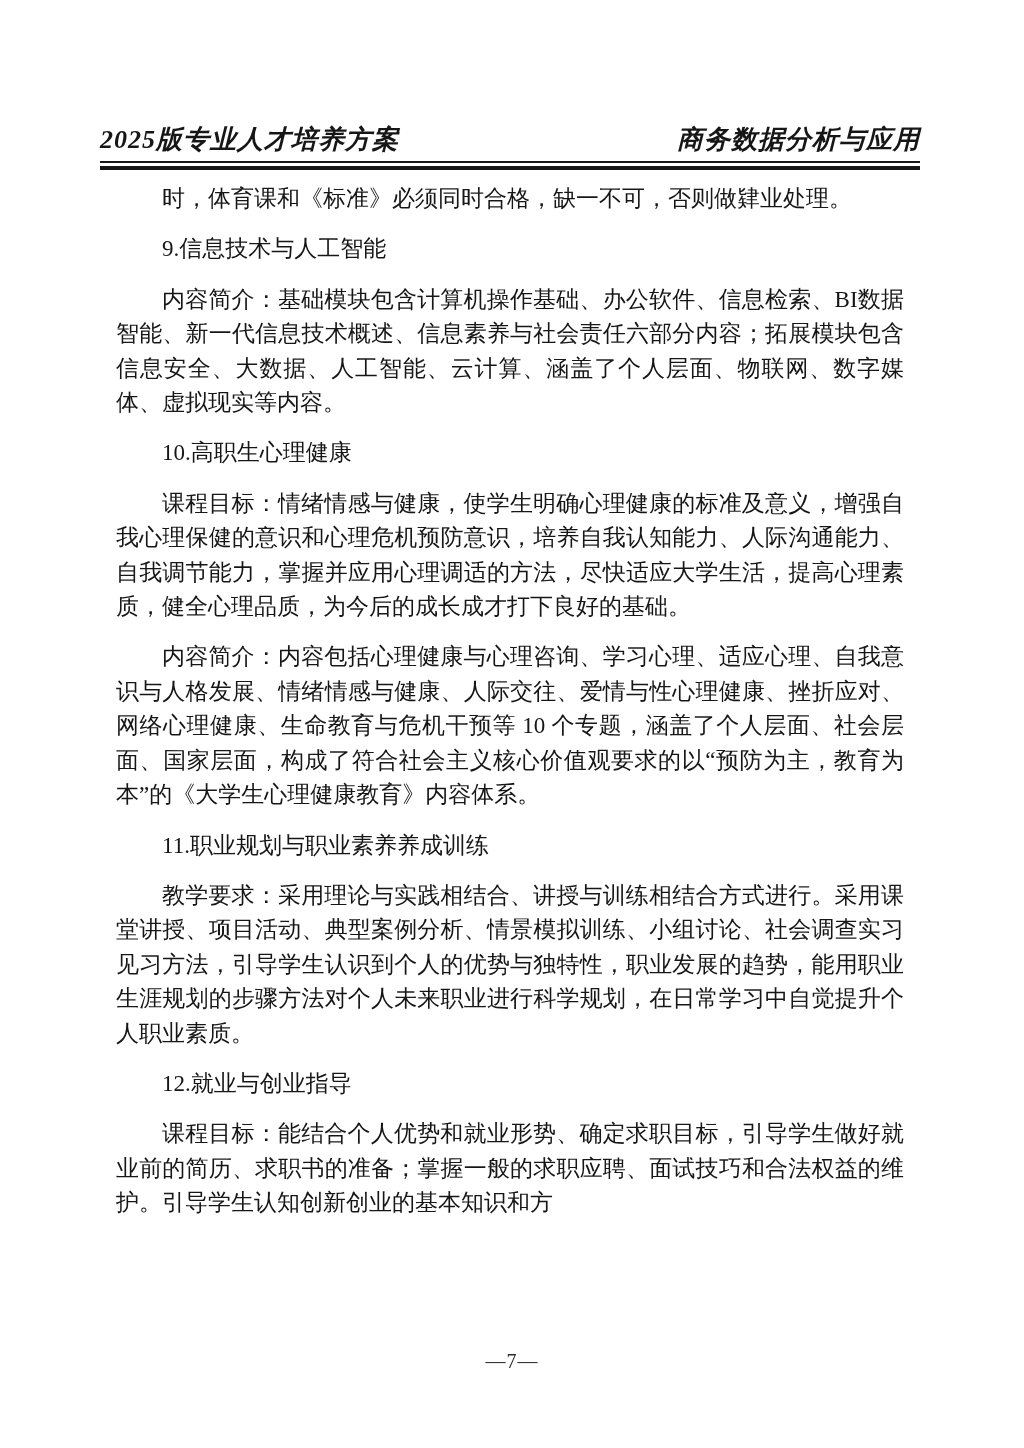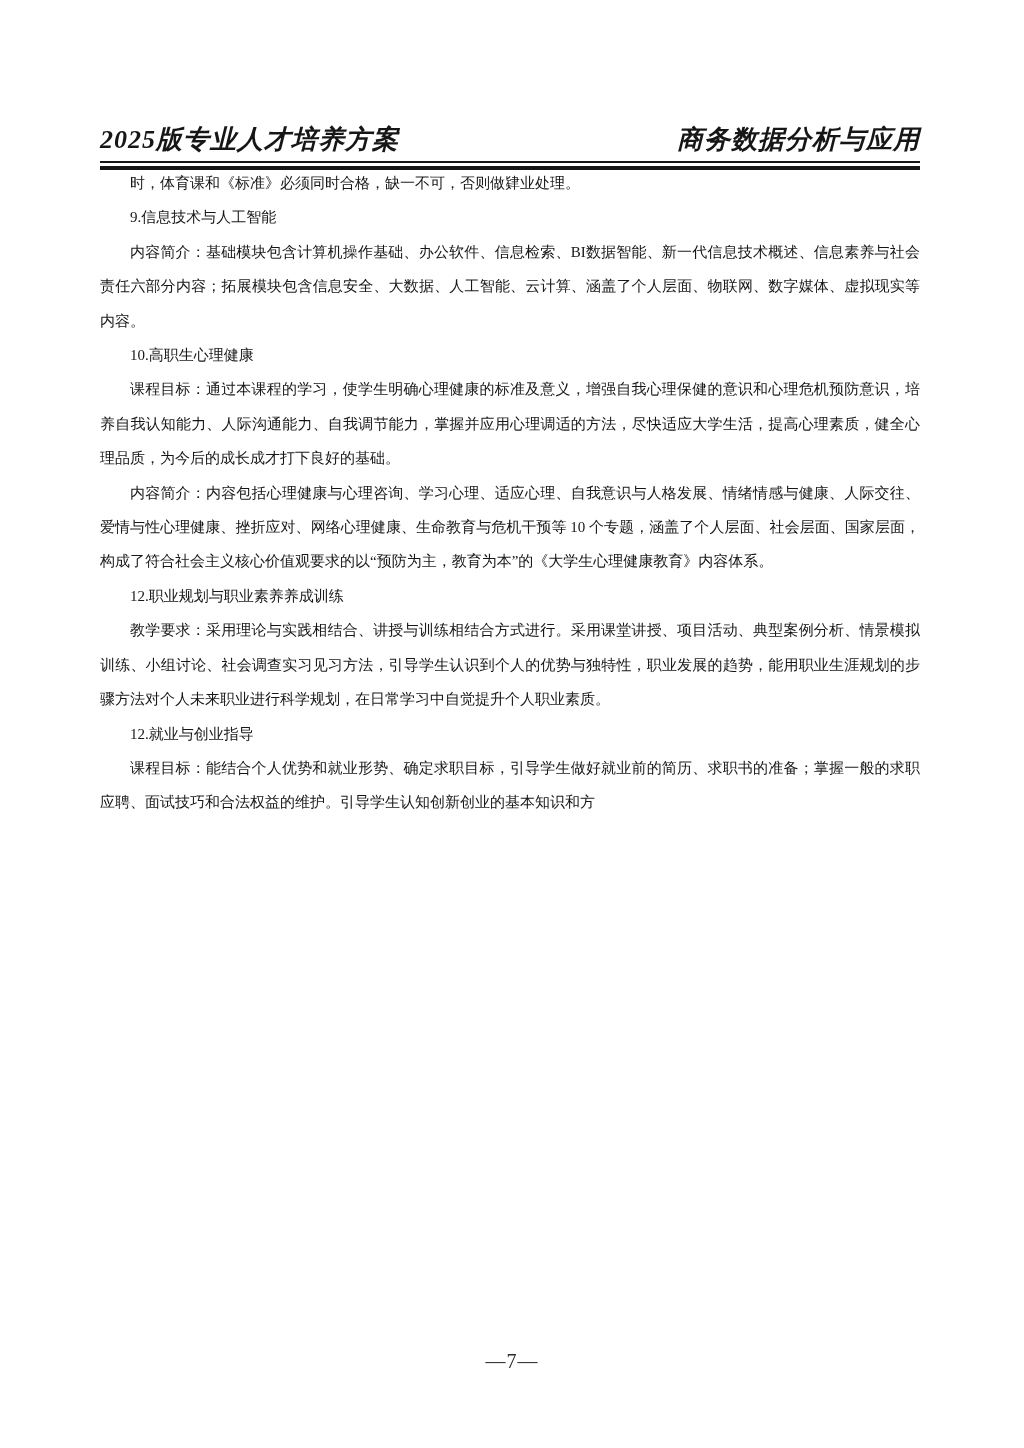--- a/index.html
+++ b/index.html
@@ -40,22 +40,22 @@
     margin-top: 3px;
   }
   
   .doc-body {
     position: absolute;
     left: 100px;
     right: 104px;
     top: 166px;
   }
   .doc-body p {
-    margin: 0;
-    font-size: 15px;
+    margin: 16px;
+    font-size: 23px;
     line-height: 34.4px;
     text-align: justify;
     text-justify: inter-ideograph;
     text-indent: 2em;
     word-break: break-all;
   }
   
   .footer {
     position: absolute;
     left: 0;
@@ -78,23 +78,23 @@
       <span>商务数据分析与应用</span>
     </div>
     <div class="header-rule-thick"></div>
   </div>
 
   <div class="doc-body">
     <p>时，体育课和《标准》必须同时合格，缺一不可，否则做肄业处理。</p>
     <p>9.信息技术与人工智能</p>
     <p>内容简介：基础模块包含计算机操作基础、办公软件、信息检索、BI数据智能、新一代信息技术概述、信息素养与社会责任六部分内容；拓展模块包含信息安全、大数据、人工智能、云计算、涵盖了个人层面、物联网、数字媒体、虚拟现实等内容。</p>
     <p>10.高职生心理健康</p>
-    <p>课程目标：通过本课程的学习，使学生明确心理健康的标准及意义，增强自我心理保健的意识和心理危机预防意识，培养自我认知能力、人际沟通能力、自我调节能力，掌握并应用心理调适的方法，尽快适应大学生活，提高心理素质，健全心理品质，为今后的成长成才打下良好的基础。</p>
+    <p>课程目标：情绪情感与健康，使学生明确心理健康的标准及意义，增强自我心理保健的意识和心理危机预防意识，培养自我认知能力、人际沟通能力、自我调节能力，掌握并应用心理调适的方法，尽快适应大学生活，提高心理素质，健全心理品质，为今后的成长成才打下良好的基础。</p>
     <p>内容简介：内容包括心理健康与心理咨询、学习心理、适应心理、自我意识与人格发展、情绪情感与健康、人际交往、爱情与性心理健康、挫折应对、网络心理健康、生命教育与危机干预等 10 个专题，涵盖了个人层面、社会层面、国家层面，构成了符合社会主义核心价值观要求的以“预防为主，教育为本”的《大学生心理健康教育》内容体系。</p>
-    <p>12.职业规划与职业素养养成训练</p>
+    <p>11.职业规划与职业素养养成训练</p>
     <p>教学要求：采用理论与实践相结合、讲授与训练相结合方式进行。采用课堂讲授、项目活动、典型案例分析、情景模拟训练、小组讨论、社会调查实习见习方法，引导学生认识到个人的优势与独特性，职业发展的趋势，能用职业生涯规划的步骤方法对个人未来职业进行科学规划，在日常学习中自觉提升个人职业素质。</p>
     <p>12.就业与创业指导</p>
     <p>课程目标：能结合个人优势和就业形势、确定求职目标，引导学生做好就业前的简历、求职书的准备；掌握一般的求职应聘、面试技巧和合法权益的维护。引导学生认知创新创业的基本知识和方</p>
   </div>
 
   <div class="footer">
     <span>—7—</span>
   </div>
 
 </div>

